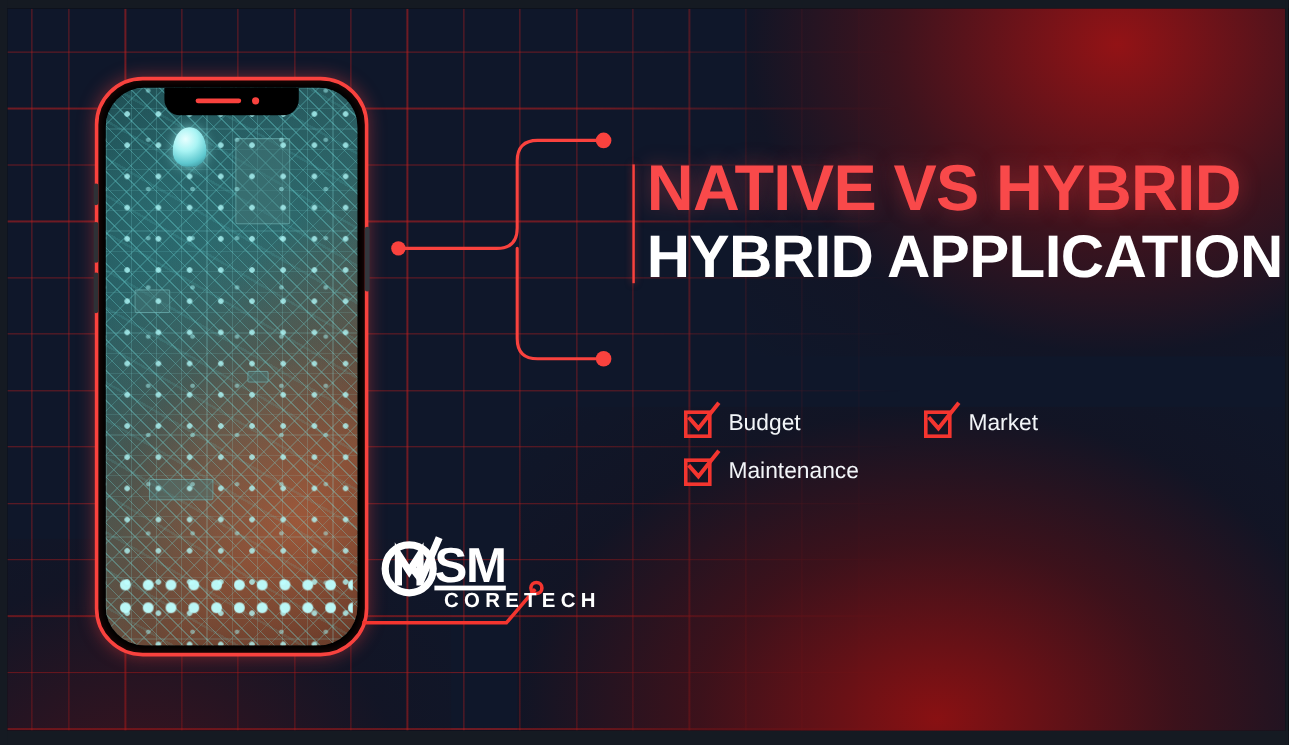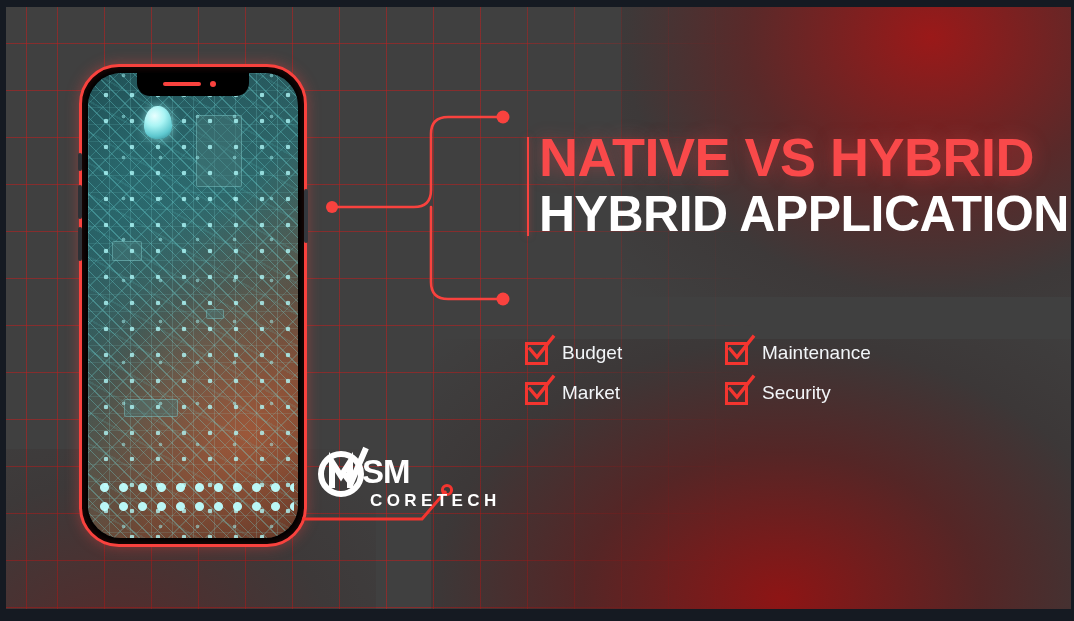--- a/index.html
+++ b/index.html
@@ -24,21 +24,21 @@
   .chrome-top    { left:0; top:0; width:1074px; height:7px; }
   .chrome-bottom { left:0; bottom:0; width:1074px; height:12px; }
   .chrome-left   { left:0; top:0; width:6px; height:621px; }
   .chrome-right  { right:0; top:0; width:3px; height:621px; }
 
   
   .poster {
     position: absolute;
     left: 6px; top: 7px;
     width: 1065px; height: 602px;
-    background: #404040;
+    background: #0f172a;
     overflow: hidden;
   }
 
   
   .grid {
     position: absolute;
     left: 0; top: 0;
     width: 1065px; height: 602px;
     background-image:
       repeating-linear-gradient(to right, rgba(190,30,30,0.55) 0 1px, transparent 1px 47px),
@@ -212,43 +212,44 @@
   
   .checklist {
     position:absolute; left:519px; top:326px;
     width: 430px;
     display: grid;
     grid-template-columns: 200px 200px;
     grid-auto-rows: 40px;
     column-gap: 0px;
     row-gap: 0px;
   }
-  .check-item { display:flex; align-items:center; }
+  .check-item { display:flex; align-items:center;margin-left:45px; }
   .check-box {
     position:relative;
     width:23px; height:23px;
     box-sizing:border-box;
     border: 3px solid #f4352f;
     flex: 0 0 auto;
     margin-right: 14px;
   }
   .check-box svg { position:absolute; left:-1px; top:-9px; overflow:visible; }
   .check-label {
     font-size: 19px;
     color: #f2f5f8;
     white-space: nowrap;
   }
 
   
   .logo { position:absolute; left:312px; top:443px; width:160px; height:70px; }
   .logo-msm {
     position:absolute; left:44px; top:1px;
-    font-size: 33px; font-weight: bold;
+    font-size: 41px; font-weight: bold;
     color:#ffffff; letter-spacing:-1px;
     line-height: 41px;
+    text-decoration: underline;
   }
   .logo-core {
     position:absolute; left:52px; top:41px;
     font-size:17px; font-weight:bold;
     letter-spacing: 4.4px;
     color:#ffffff;
   }
 </style>
 </head>
 <body>
@@ -314,40 +315,32 @@
         </span>
         <span class="check-label">Budget</span>
       </div>
 
       <div class="check-item">
         <span class="check-box">
           <svg width="30" height="30" viewBox="0 0 30 30">
               <path d="M3 13 L10 21 L26 1" fill="none" stroke="#f4352f" stroke-width="3.4" stroke-linecap="square"></path>
             </svg>
         </span>
-        <span class="check-label">Maintenance</span>
+        <span class="check-label">Market</span>
       </div>
 
       <div class="check-item">
         <span class="check-box">
           <svg width="30" height="30" viewBox="0 0 30 30">
               <path d="M3 13 L10 21 L26 1" fill="none" stroke="#f4352f" stroke-width="3.4" stroke-linecap="square"></path>
             </svg>
         </span>
-        <span class="check-label">Market</span>
+        <span class="check-label">Maintenance</span>
       </div>
 
-      <div class="check-item">
-        <span class="check-box">
-          <svg width="30" height="30" viewBox="0 0 30 30">
-              <path d="M3 13 L10 21 L26 1" fill="none" stroke="#f4352f" stroke-width="3.4" stroke-linecap="square"></path>
-            </svg>
-        </span>
-        <span class="check-label">Security</span>
-      </div>
 
     </div>
 
     <div class="logo">
       <svg width="160" height="78" viewBox="0 0 160 78" style="position:absolute;left:0;top:0;overflow:visible;">
 
         <g fill="none" stroke="#f4352f" stroke-width="3">
           <path d="M -16 69 L 104 69 L 128 41"></path>
         </g>
         <circle cx="129" cy="40" r="4.6" fill="none" stroke="#f4352f" stroke-width="3"></circle>

